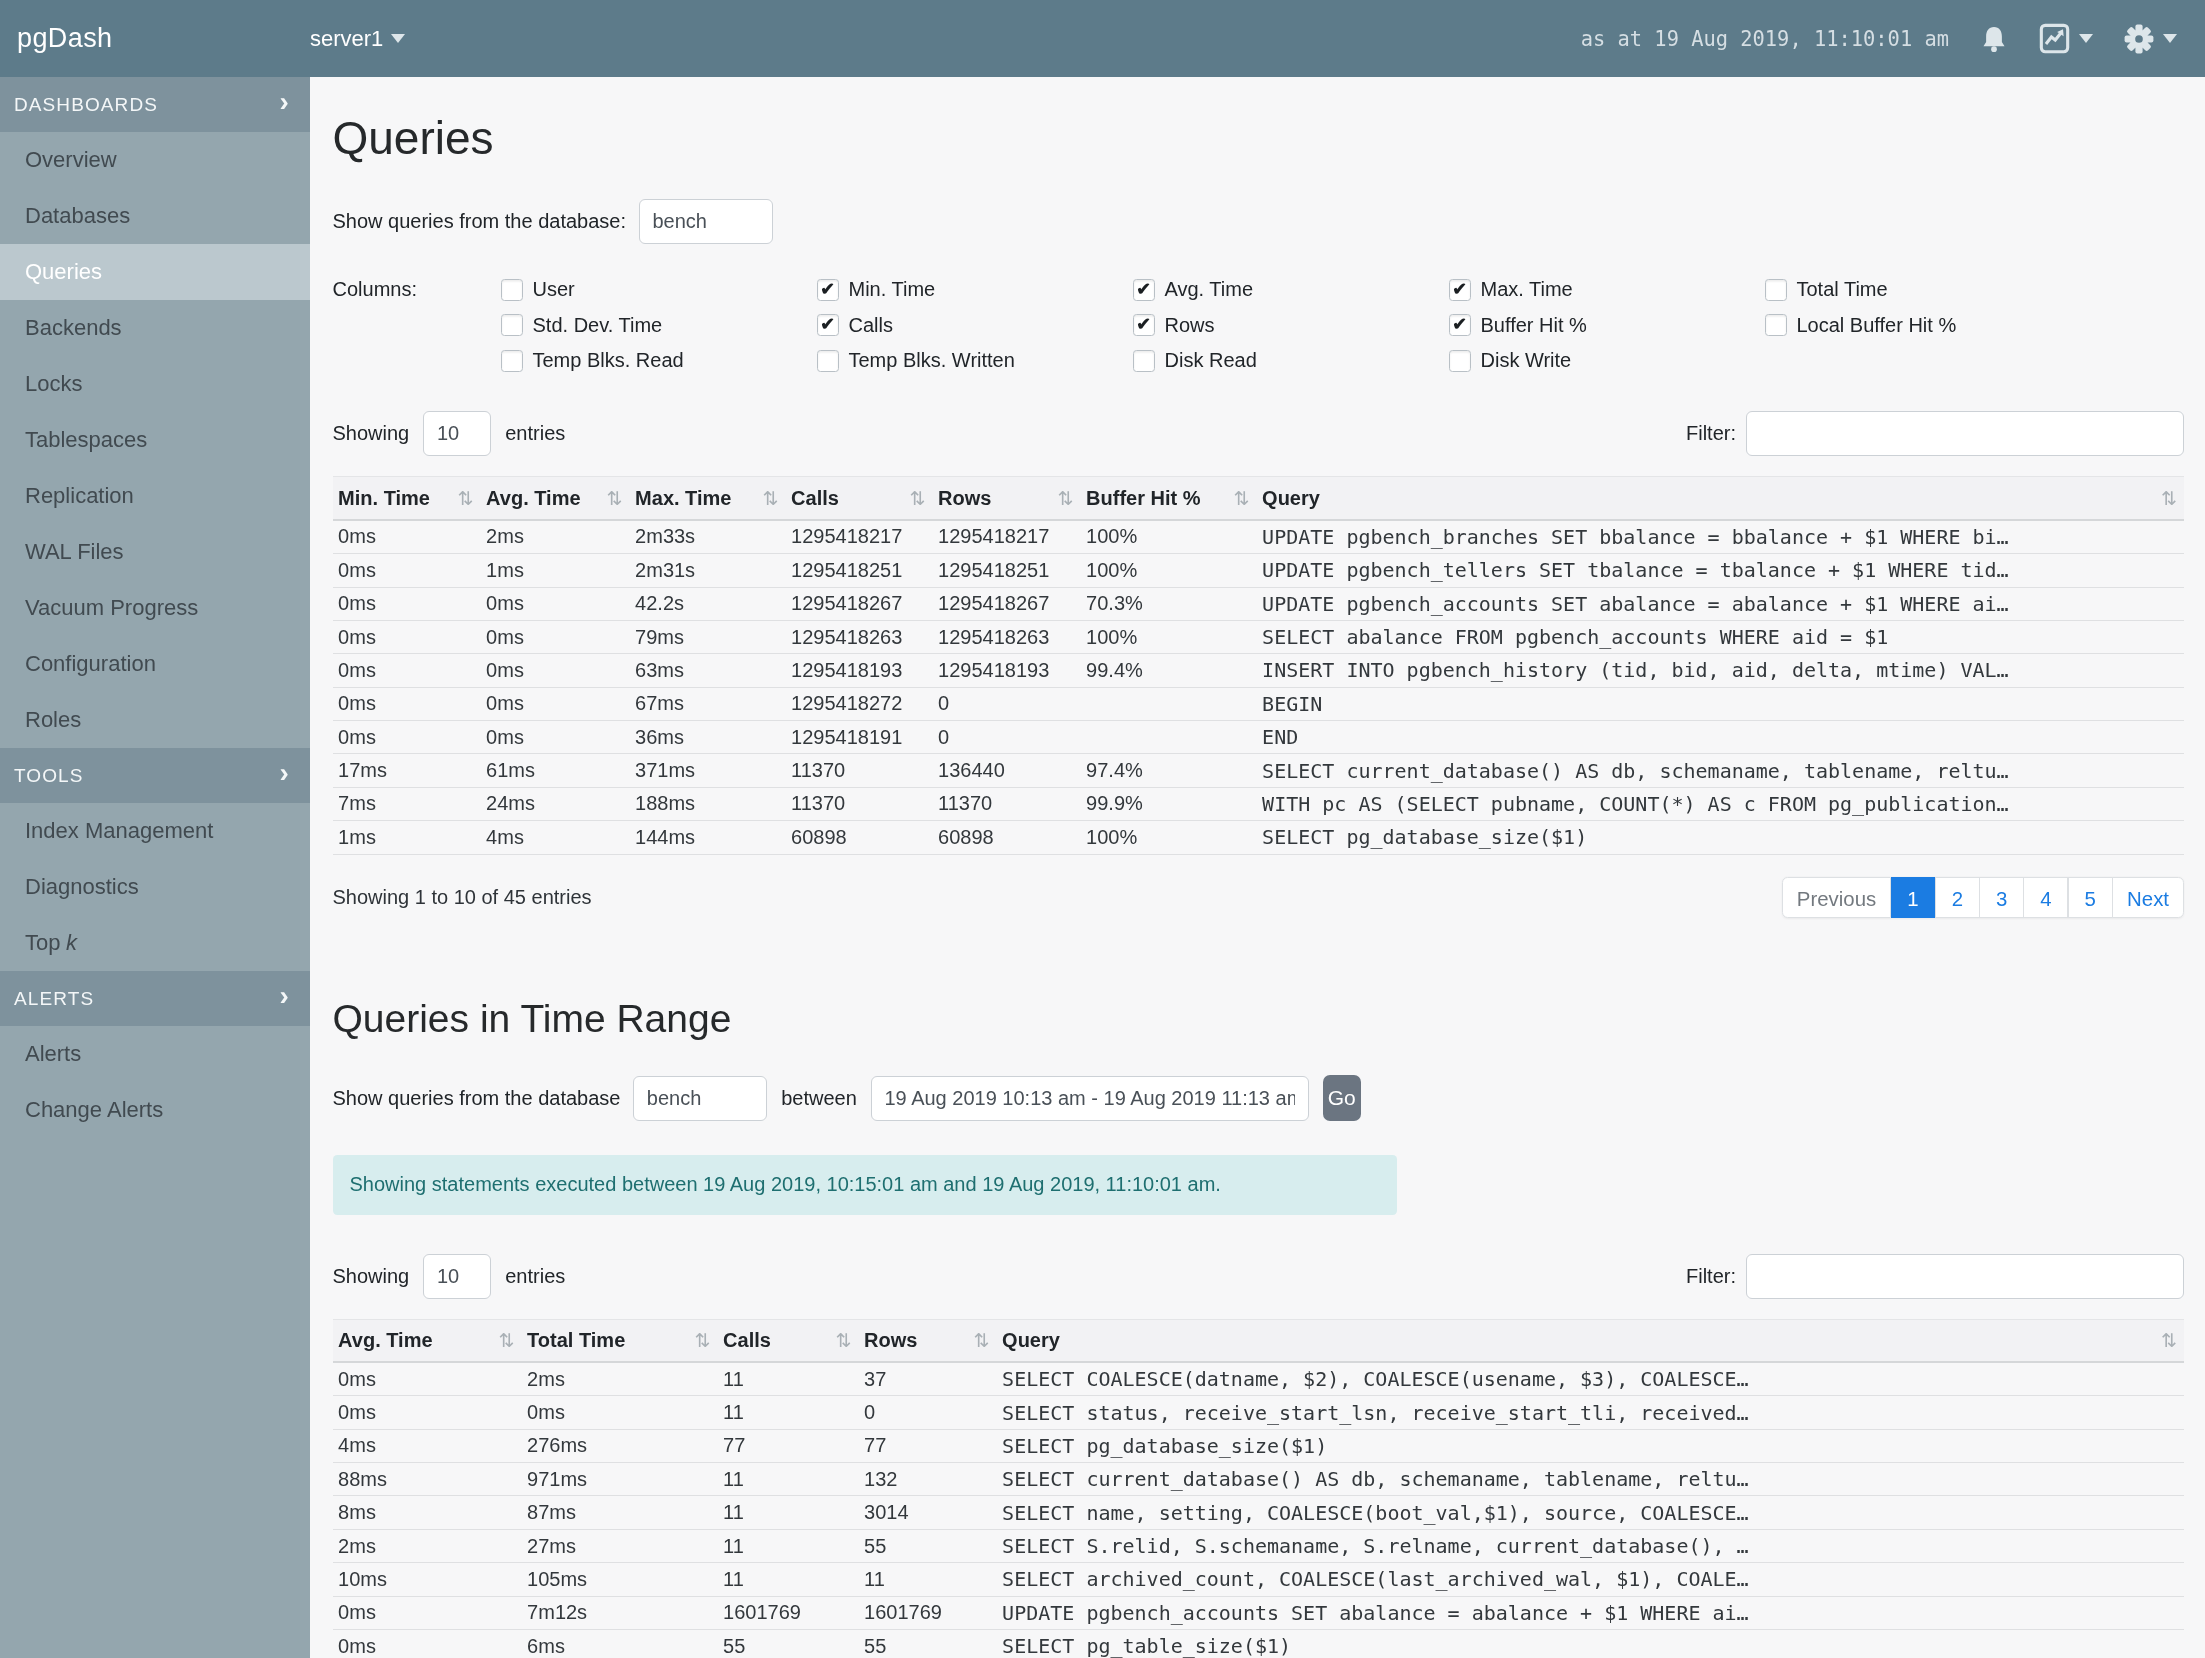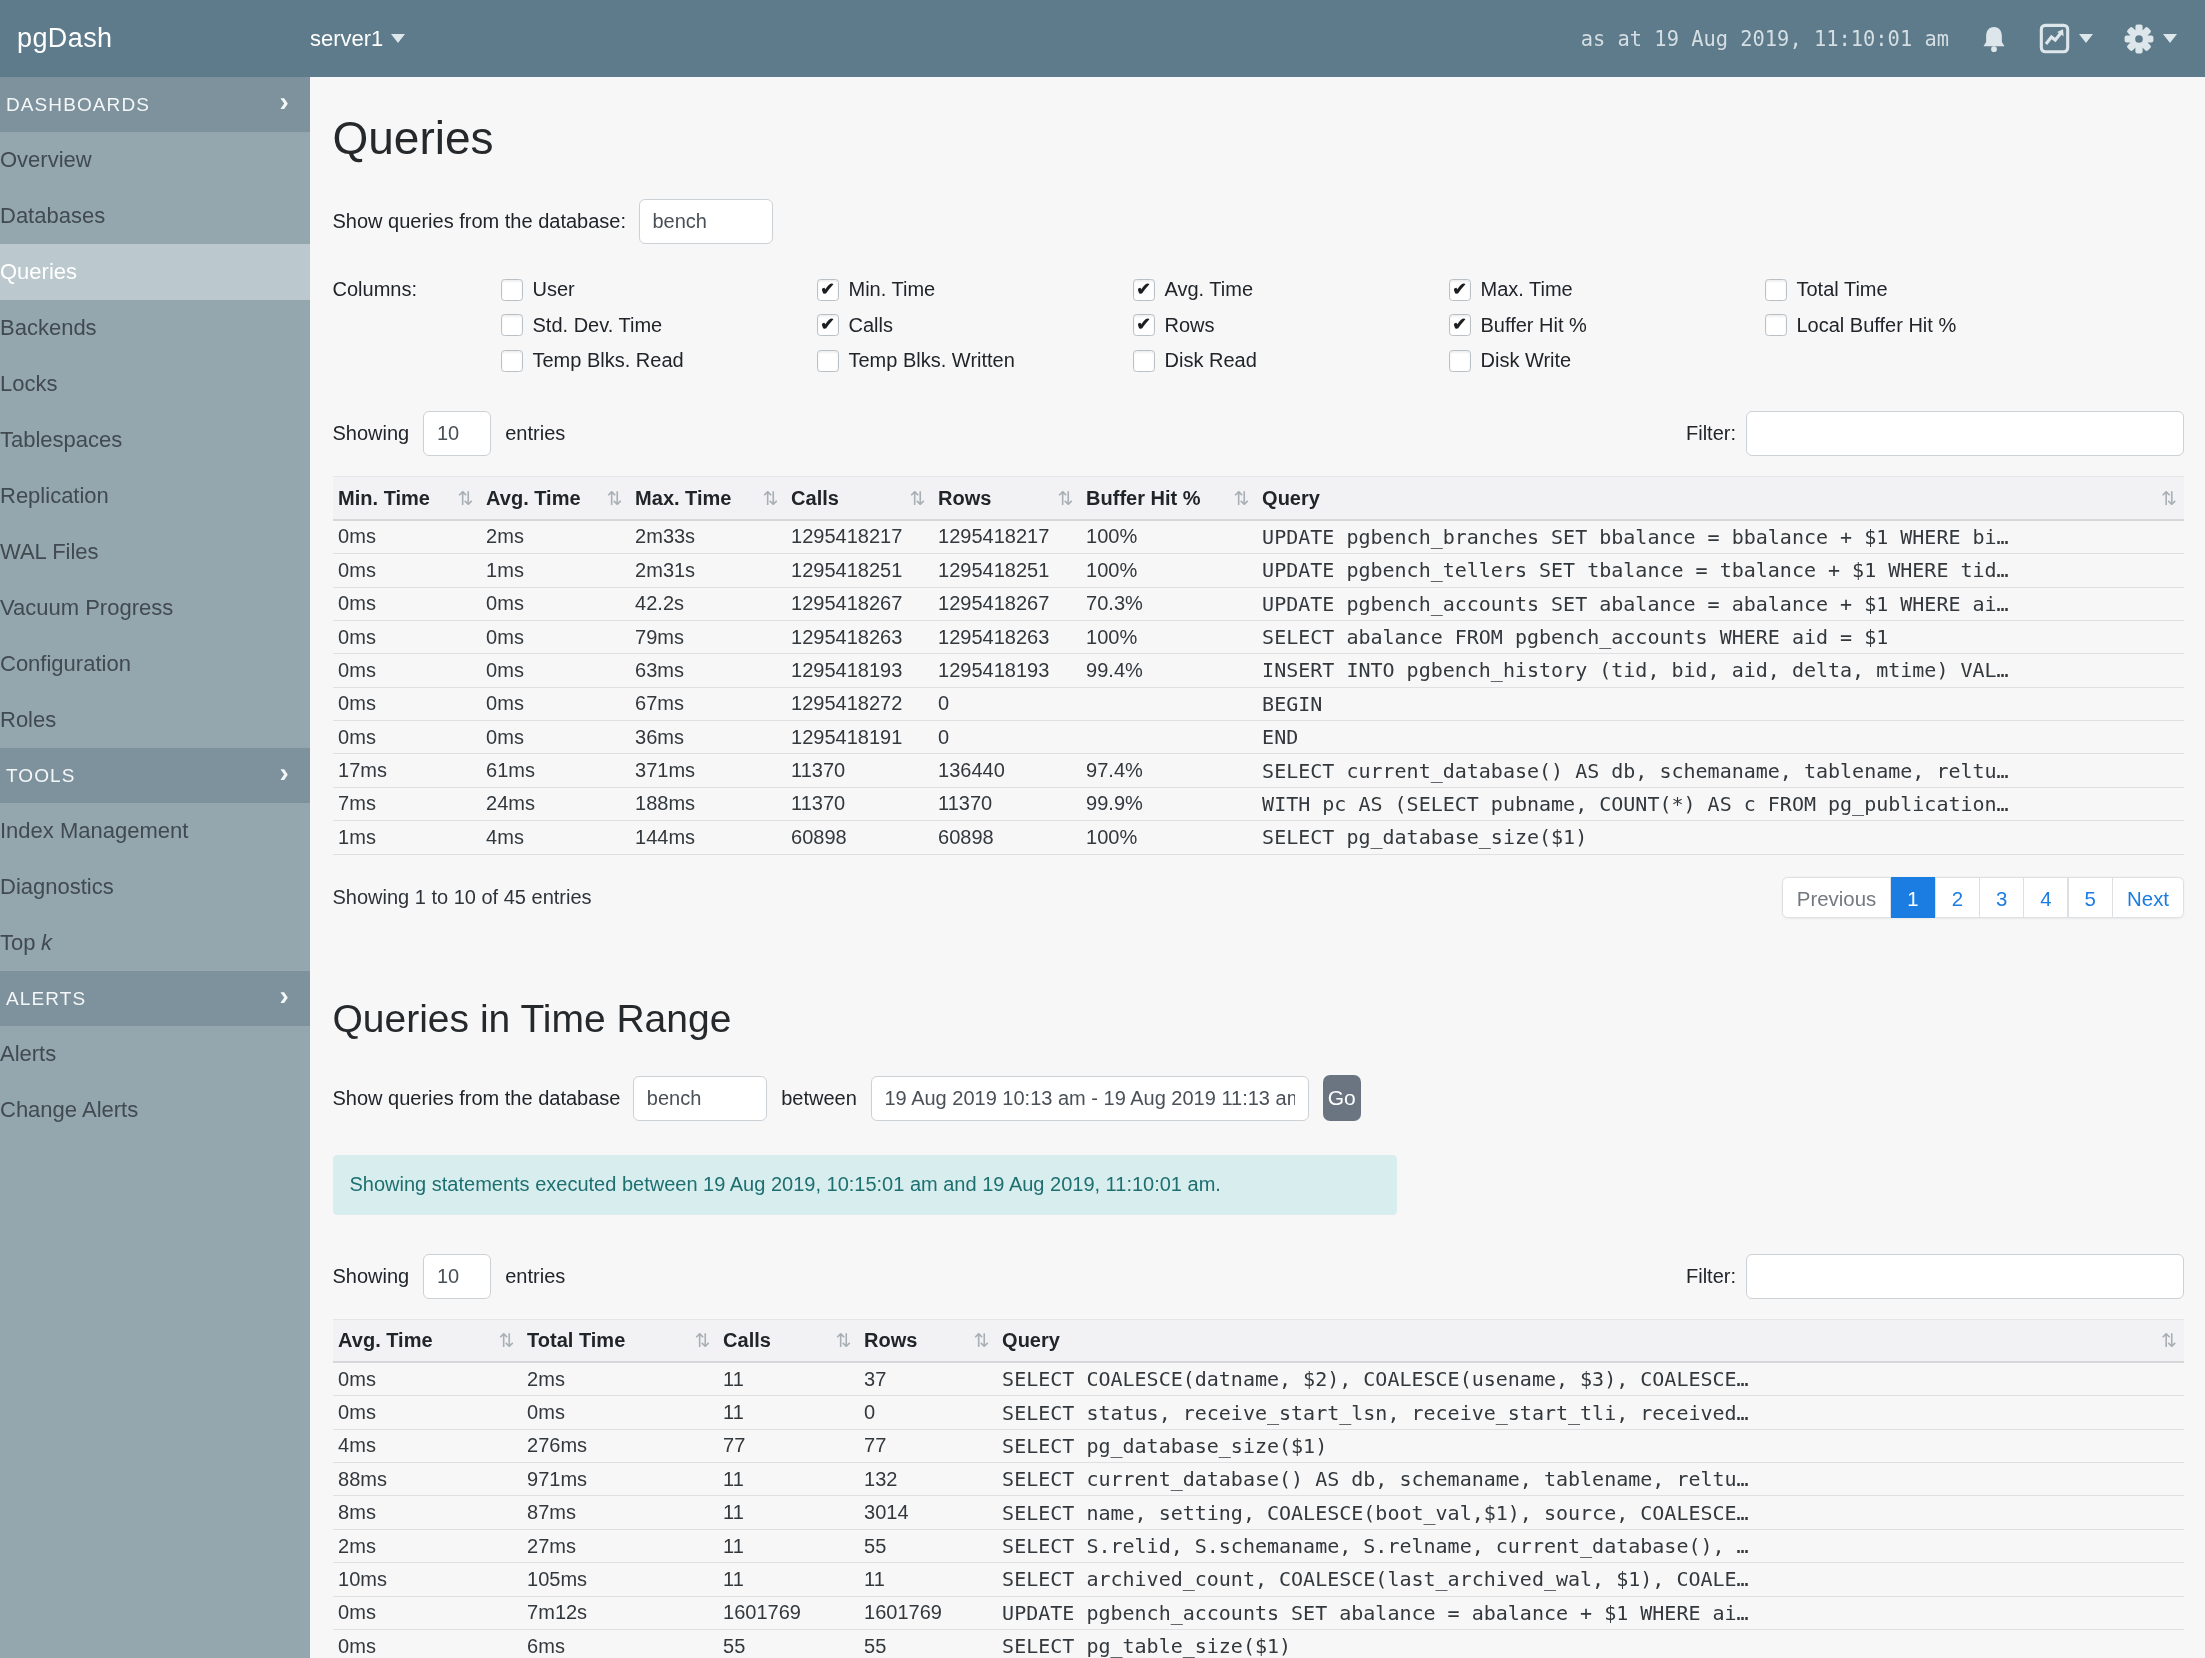--- a/index.html
+++ b/index.html
@@ -14,23 +14,23 @@
   .server{display:flex;align-items:center;gap:8px;color:#ffffff;font-size:22px;cursor:pointer;}
   .caret{width:0;height:0;border-left:7.7px solid transparent;border-right:7.7px solid transparent;
     border-top:9.2px solid #dde6ea;display:inline-block;}
   .topbar-right{margin-left:auto;display:flex;align-items:center;gap:30px;padding-right:28px;}
   .timestamp{font-family:"DejaVu Sans Mono",monospace;font-size:20.4px;color:#d5dee3;}
   .icon-btn{display:flex;align-items:center;gap:8.5px;cursor:pointer;}
   
   .layout{display:flex;height:1581px;}
   .sidebar{width:310px;flex:none;background:#94a6ae;}
   .side-header{height:55px;background:#7e929d;color:#f4f7f8;display:flex;align-items:center;
-    justify-content:space-between;padding:0 20px 0 6px;font-size:19px;letter-spacing:1.1px;}
+    justify-content:space-between;padding:0 20px 0 14px;font-size:19px;letter-spacing:1.1px;}
   .side-chevron{font-size:28px;font-weight:bold;line-height:1;margin-top:-4.2px;}
-  .side-item{height:56px;display:flex;align-items:center;
+  .side-item{height:56px;display:flex;align-items:center;padding-left:25px;
     color:#414a50;font-size:22px;cursor:pointer;}
   .side-item.active{background:#bbc8ce;color:#ffffff;}
   .side-item em{font-style:italic;margin-left:5.6px;}
   .main{flex:1;box-sizing:border-box;padding:34px 21px 0 22.5px;overflow:hidden;background:#f7f7f8;}
   
   h1.page-title{font-size:46px;font-weight:400;margin:0 0 34px 0;color:#26292b;}
   h2.section-title{font-size:39px;font-weight:400;margin:79px 0 34px 0;color:#26292b;}
   .form-row{display:flex;align-items:center;}
   .tb{height:45px;box-sizing:border-box;border:0.7px solid #ccd1d6;border-radius:6px;background:#fff;
     font-family:"Liberation Sans",sans-serif;font-size:20px;color:#495057;padding:0 12.7px;outline:none;}

